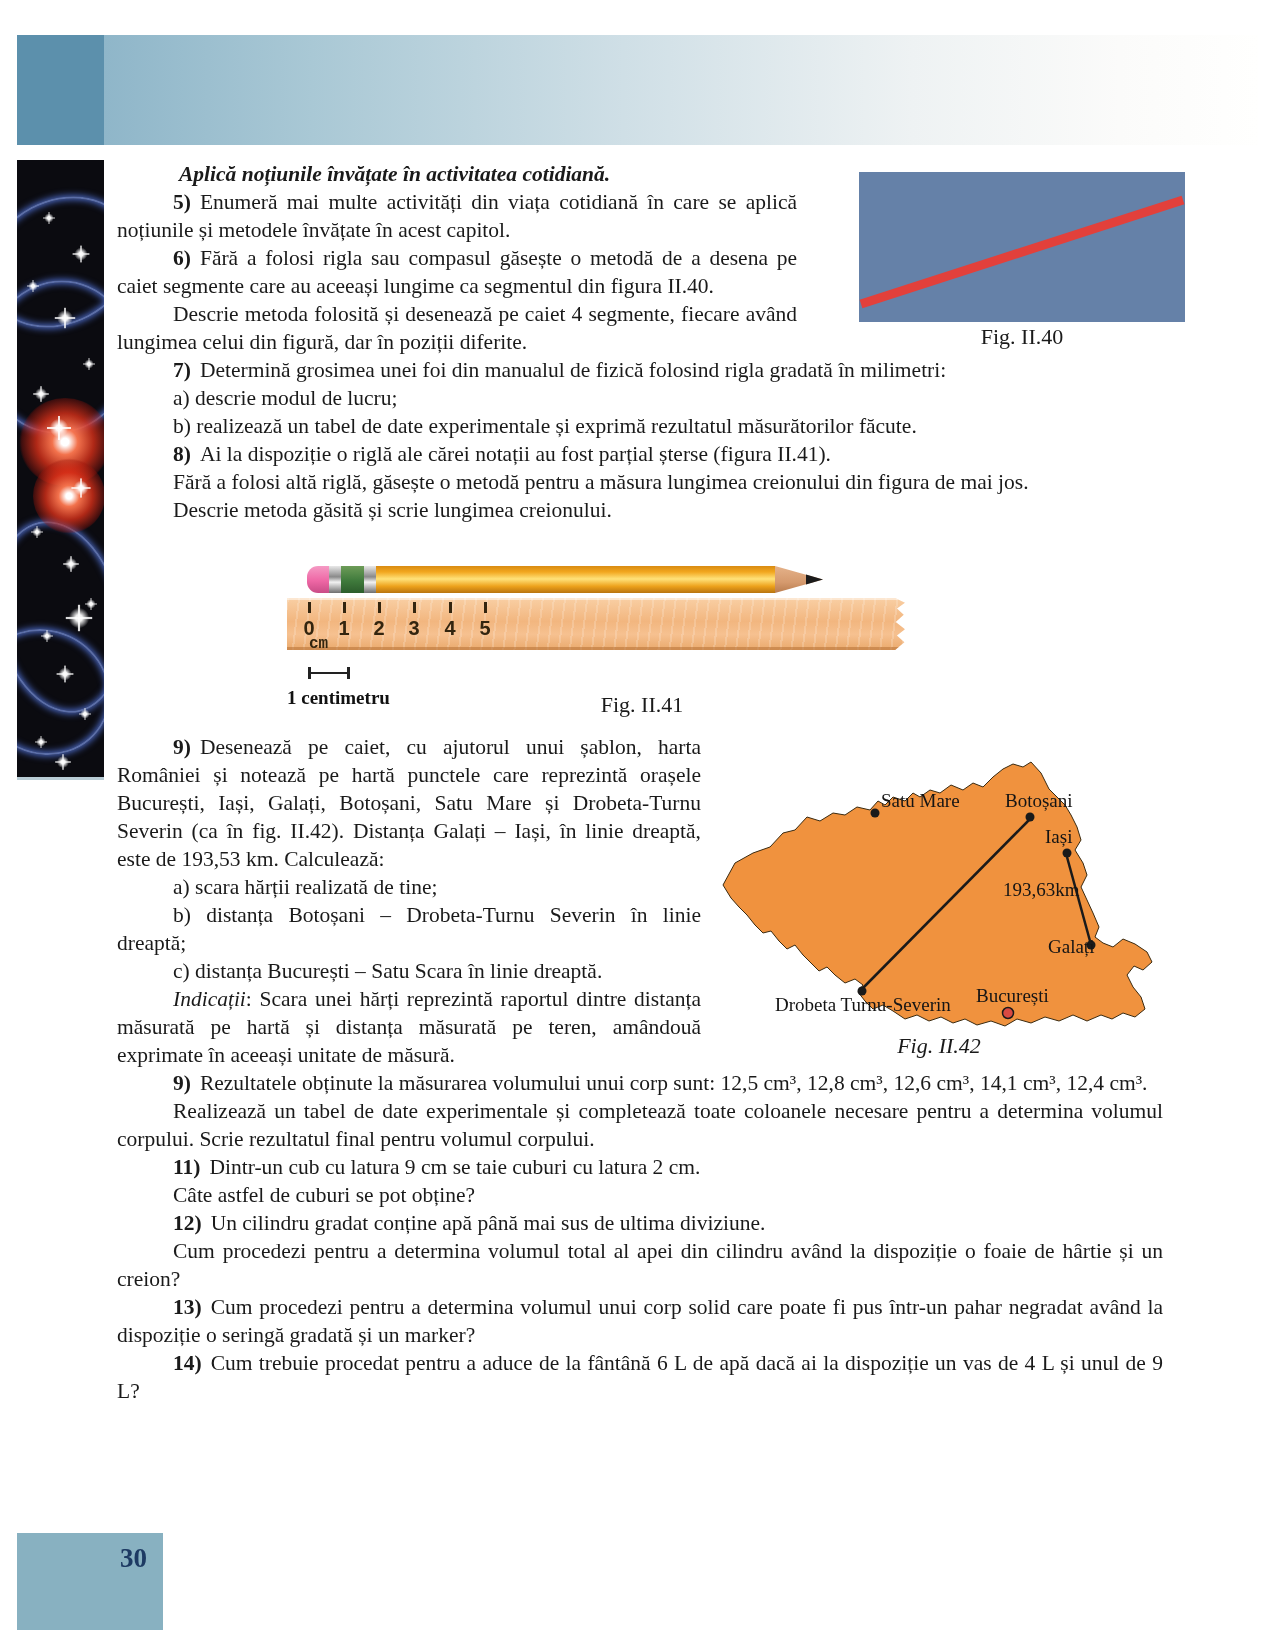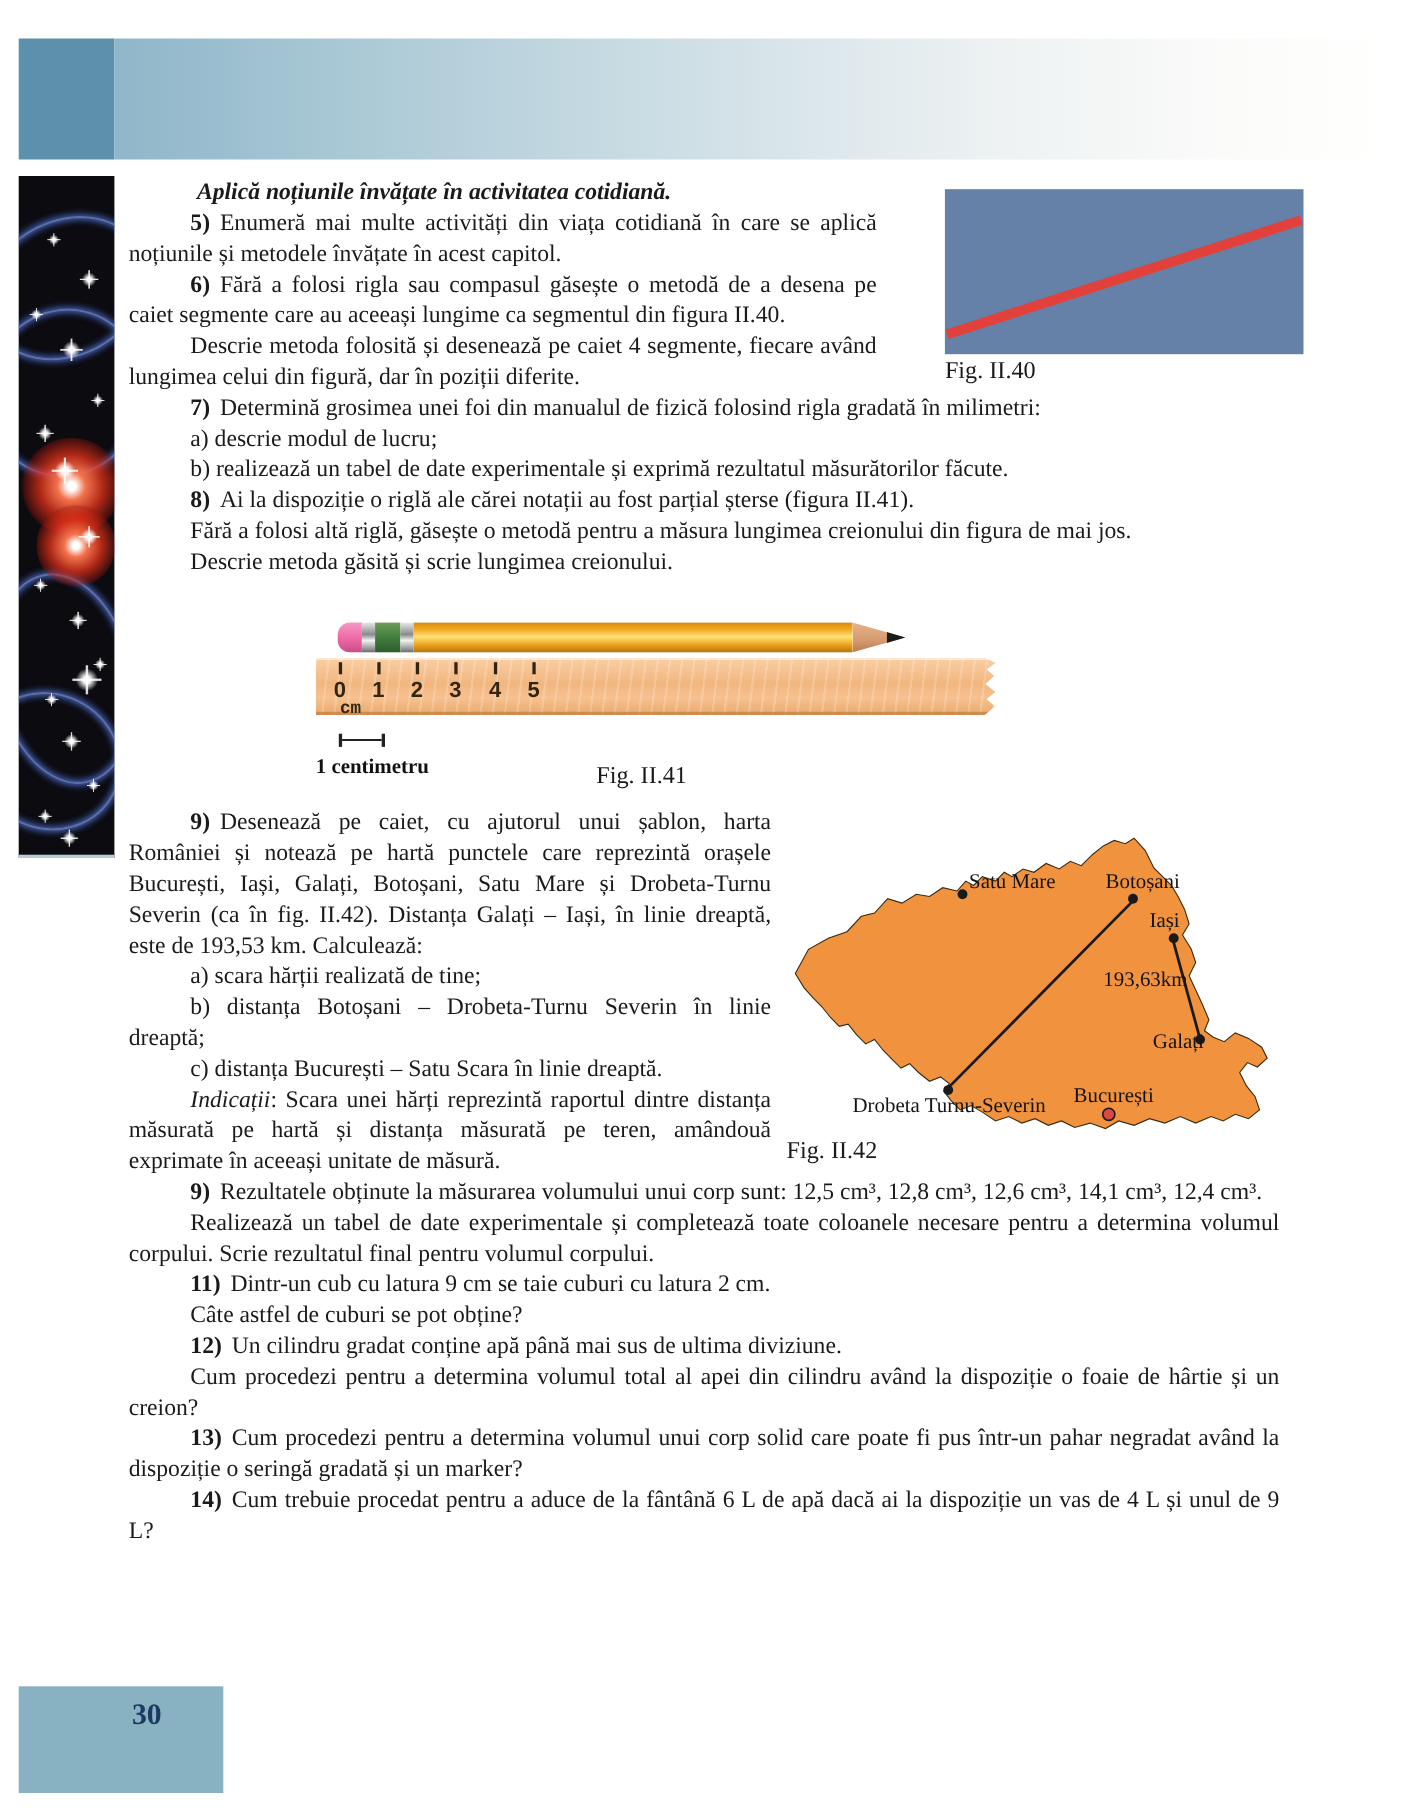--- a/index.html
+++ b/index.html
@@ -31,21 +31,21 @@
       linear-gradient(transparent 44%,rgba(255,255,255,.85) 48% 52%,transparent 56%),
       linear-gradient(90deg,transparent 44%,rgba(255,255,255,.85) 48% 52%,transparent 56%);}
   
   .content{position:absolute;left:117px;top:160px;width:1046px;font-size:21.5px;line-height:28px;}
   .p{margin:0;text-indent:56px;text-align:justify;}
   .p .num{font-weight:bold;margin-right:9px;}
   .heading{margin:0;text-indent:62px;font-weight:bold;font-style:italic;}
   
   .fig40{float:right;width:326px;margin:12px 0 0 40px;position:relative;left:22px;}
   .fig40 .panel{width:326px;height:150px;background:#6581a8;position:relative;}
-  .figcap{font-size:22px;text-align:left;margin-top:2px;line-height:26px;}
+  .figcap{font-size:22px;text-align:center;margin-top:2px;line-height:26px;}
   
   .fig41{position:relative;width:840px;height:195px;margin:0 0 14px 170px;}
   .pencil{position:absolute;left:20px;top:42px;width:516px;height:27px;}
   .eraser{position:absolute;left:0;top:0;width:22px;height:27px;background:linear-gradient(#f59ac4,#ee67a5 55%,#c94c86);border-radius:11px 0 0 11px;}
   .ferrule{position:absolute;top:0;width:12px;height:27px;background:linear-gradient(#e8e8e8,#8a8a8a 40%,#f2f2f2 60%,#6f6f6f);}
   .f1{left:22px;} .f2{left:57px;}
   .band{position:absolute;left:34px;top:0;width:23px;height:27px;background:linear-gradient(#6d9c58,#3f7a3c 55%,#2c5c2b);}
   .shaft{position:absolute;left:69px;top:0;width:399px;height:27px;
     background:linear-gradient(#d98b12,#f2a71f 22%,#ffe27a 48%,#eda21c 75%,#b9740e);}
   .wood{position:absolute;left:468px;top:0;width:48px;height:27px;background:linear-gradient(#e5b28a,#d59a6e 60%,#b97c4e);
@@ -63,24 +63,24 @@
     font-family:"Liberation Sans",sans-serif;font-weight:bold;font-size:20px;color:#33250f;}
   .cm{position:absolute;left:22px;top:32px;font-family:Liberation Mono, monospace;font-weight:bold;font-size:16px;color:#33250f;}
   .bracket{position:absolute;left:21px;top:143px;width:36px;height:12px;
     border-left:3px solid #222;border-right:3px solid #222;
     background:linear-gradient(transparent 42%,#222 42% 58%,transparent 58%);}
   .cm-label{position:absolute;left:0;top:160px;font-family:Liberation Serif, serif;font-weight:bold;font-size:19px;color:#111;}
   .fig41cap{position:absolute;left:255px;top:166px;width:200px;}
   
   .fig42{float:right;width:448px;margin:2px 0 4px 14px;}
   .fig42 svg{display:block;}
-  .fig42 .figcap{margin-top:0;}
+  .fig42 .figcap{margin-top:0;font-style:italic;}
   .mapcity{font-size:19px;fill:#141414;}
   
-  .pagenum-block{position:absolute;left:17px;top:1533px;width:186px;height:97px;background:#88b1c1;}
+  .pagenum-block{position:absolute;left:17px;top:1533px;width:146px;height:97px;background:#88b1c1;}
   .pagenum{position:absolute;left:103px;top:10px;font-weight:bold;font-size:27px;color:#1d3a63;}
 </style>
 </head>
 <body>
 
 <div class="banner">
   <div class="block"></div>
   <div class="fade"></div>
 </div>
 

